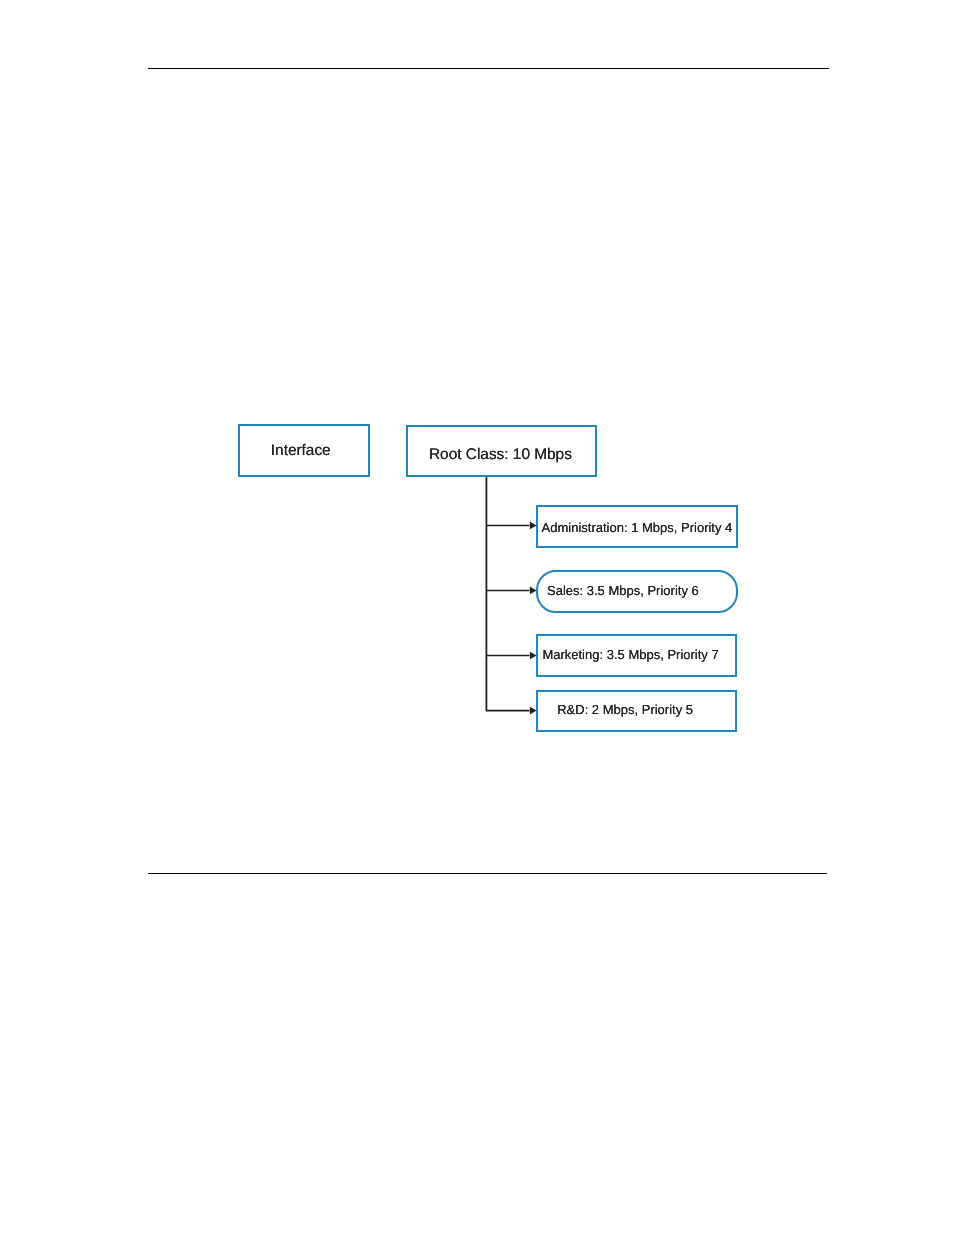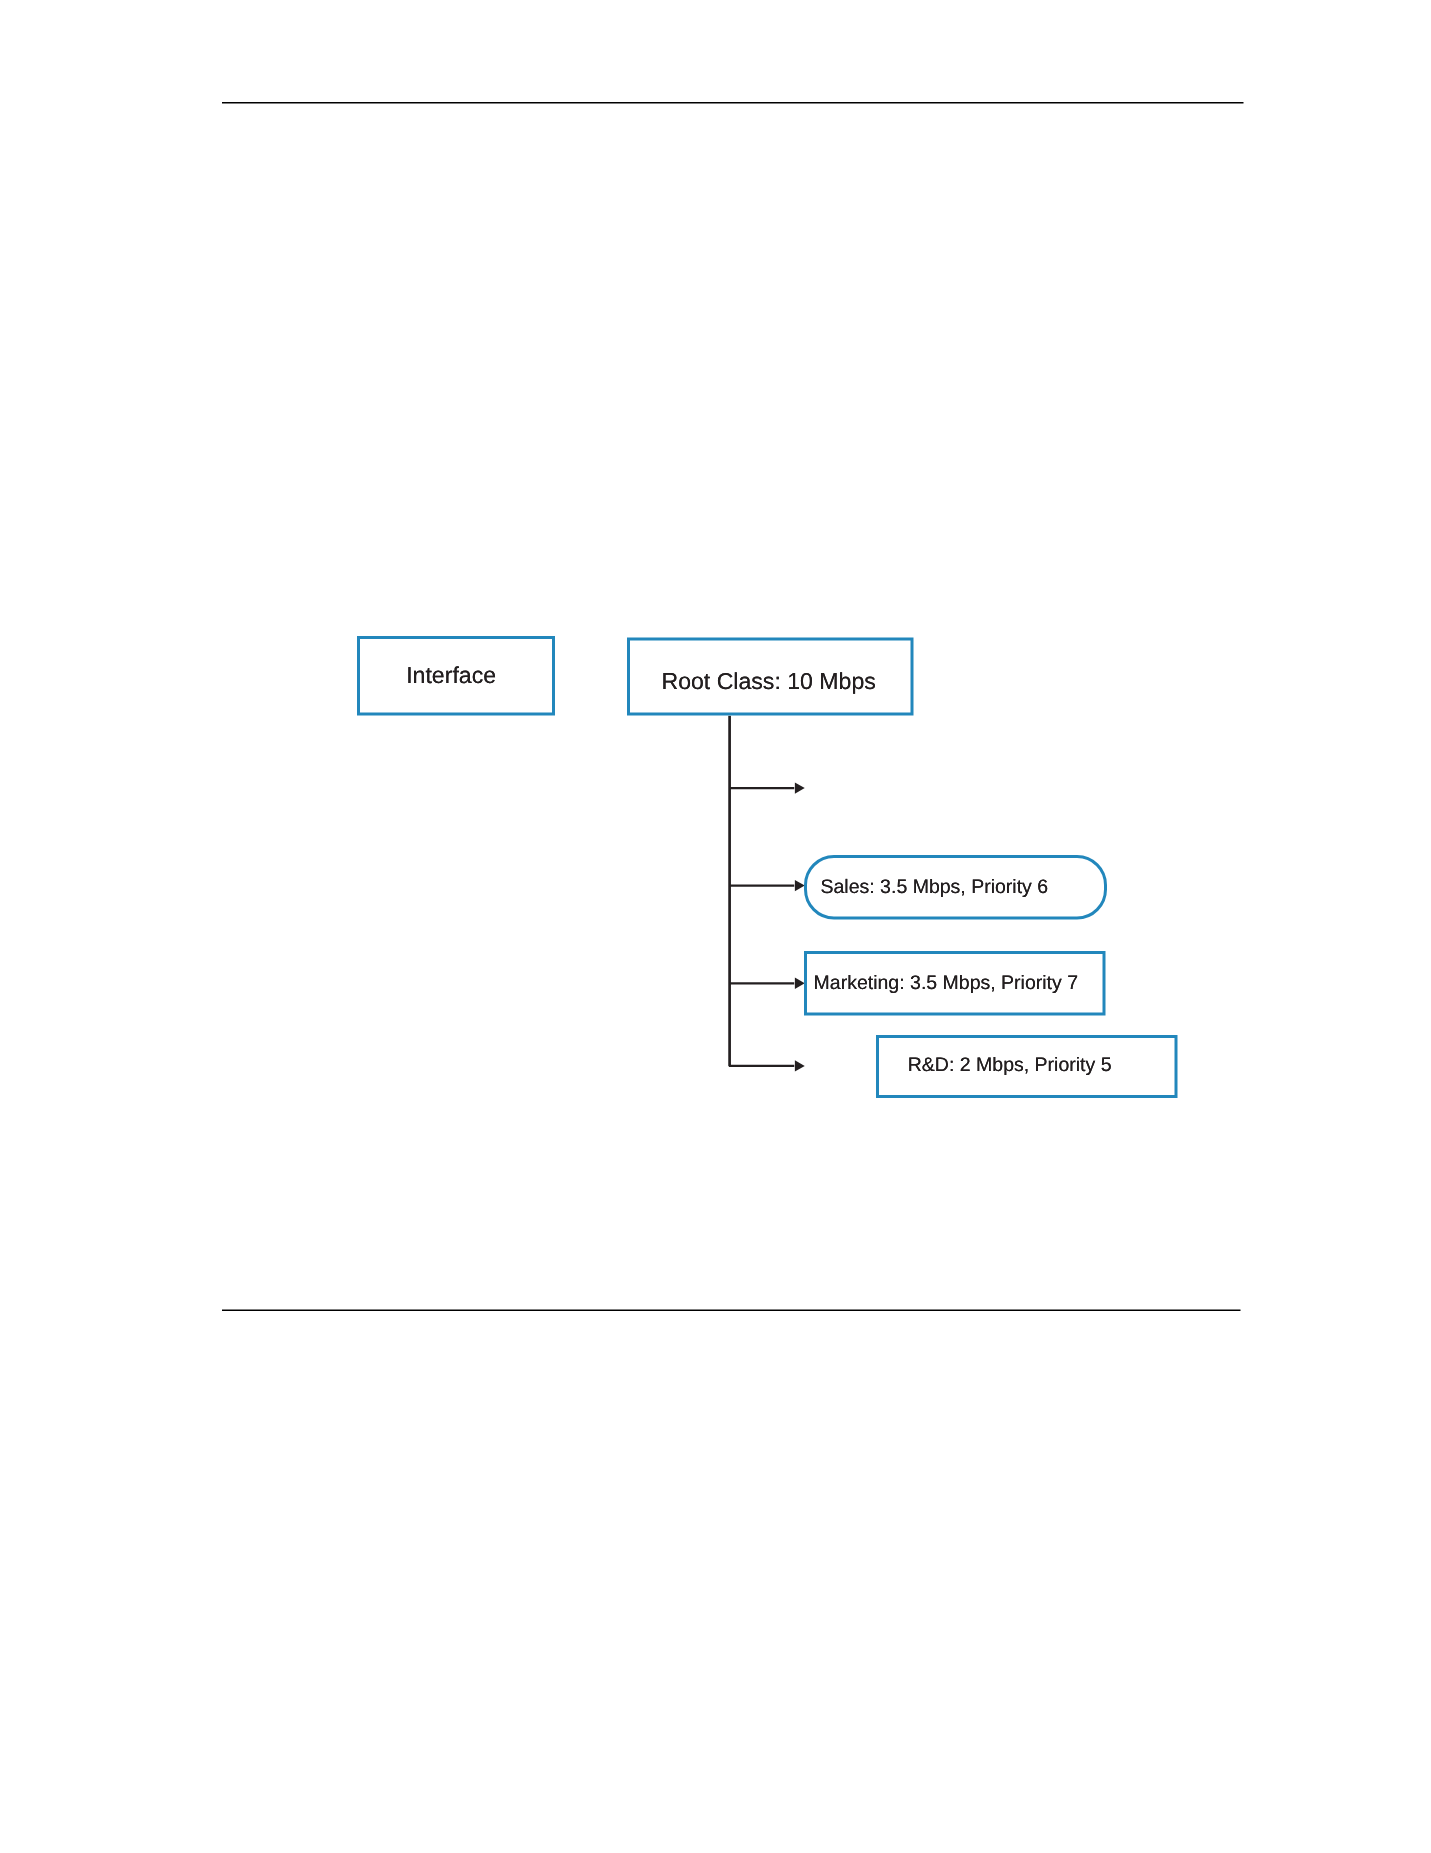--- a/index.html
+++ b/index.html
@@ -40,25 +40,25 @@
     position: absolute;
     display: block;
     white-space: nowrap;
     color: #231f20;
     line-height: 1;
     
     transform: translateZ(0);
     text-shadow: 0 0 0.3px currentColor;
   }
   #node-interface { left: 237.5px; top: 423.5px; width: 132px; height: 53.5px; }
-  #node-root     { left: 405.5px; top: 424.5px; width: 191px; height: 52.5px; margin-left: 12px; }
+  #node-root     { left: 405.5px; top: 424.5px; width: 191px; height: 52.5px; }
   #node-admin    { left: 535.5px; top: 504.5px; width: 202.5px; height: 43.5px; }
   #node-sales    { left: 535.5px; top: 569.5px; width: 202.5px; height: 43.5px; border-radius: 20px; }
   #node-mkt      { left: 535.5px; top: 633.5px; width: 201.5px; height: 43.5px; }
-  #node-rd       { left: 535.5px; top: 689.5px; width: 201px; height: 42.5px; margin-left: 48px; }
+  #node-rd       { left: 535.5px; top: 689.5px; width: 201px; height: 42.5px; }
 
   
   #node-interface > span { font-size: 15.4px; left: 31.3px;  top: 17.9px; }
   #node-root      > span { font-size: 15.4px; left: 21.5px;  top: 20.8px; }
   #node-admin     > span { font-size: 13px;   left: 4.1px;   top: 14.4px; }
   #node-sales     > span { font-size: 13px;   left: 9.5px;   top: 12.4px; }
   #node-mkt       > span { font-size: 13px;   left: 4.9px;   top: 12.8px; }
   #node-rd        > span { font-size: 13px;   left: 19.7px;  top: 11.9px; }
 
   .connectors { position: absolute; left: 0; top: 0; width: 954px; height: 1235px; }
@@ -87,20 +87,23 @@
         <path d="M529.9 706.8 L536.5 710.6 L529.9 714.4 Z"></path>
       </g>
     </svg>
 
     <div class="node" id="node-interface">
       <span>Interface</span>
     </div>
     <div class="node" id="node-root">
       <span>Root Class: 10 Mbps</span>
     </div>
+    <div class="node" id="node-admin">
+      <span>Administration: 1 Mbps, Priority 4</span>
+    </div>
     <div class="node" id="node-sales">
       <span>Sales: 3.5 Mbps, Priority 6</span>
     </div>
     <div class="node" id="node-mkt">
       <span>Marketing: 3.5 Mbps, Priority 7</span>
     </div>
     <div class="node" id="node-rd">
       <span>R&amp;D: 2 Mbps, Priority 5</span>
     </div>
 

